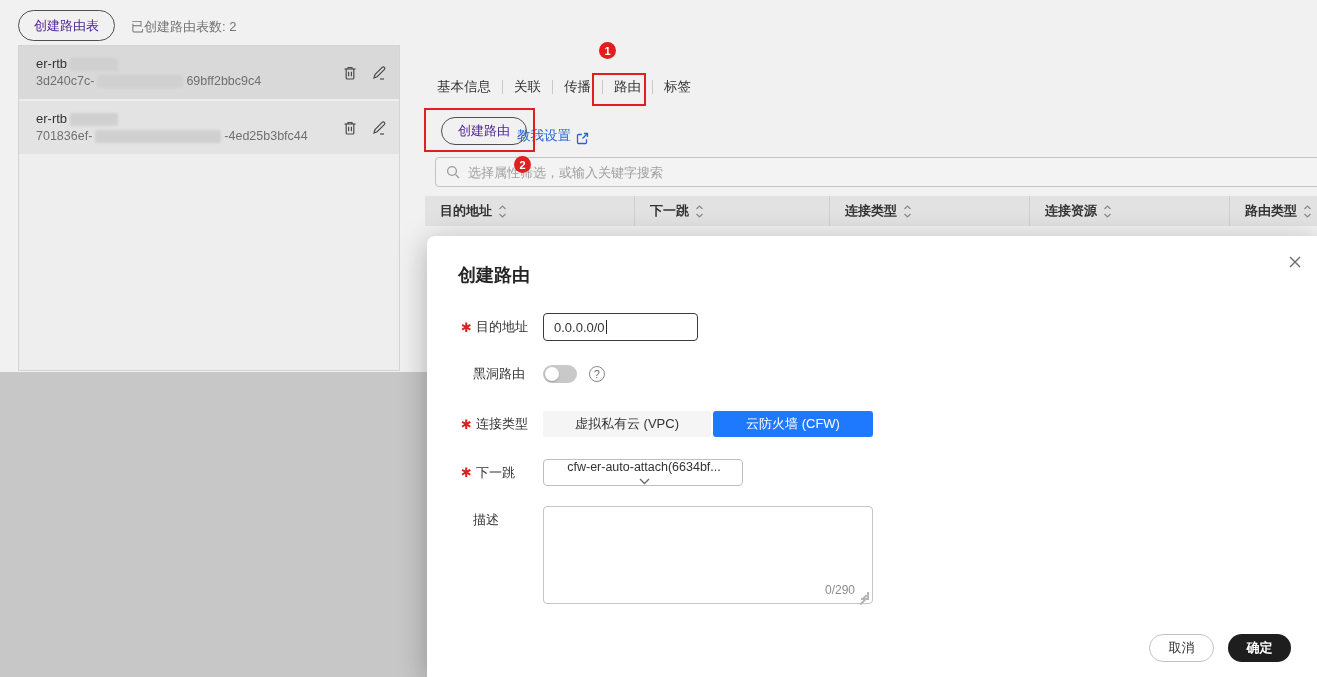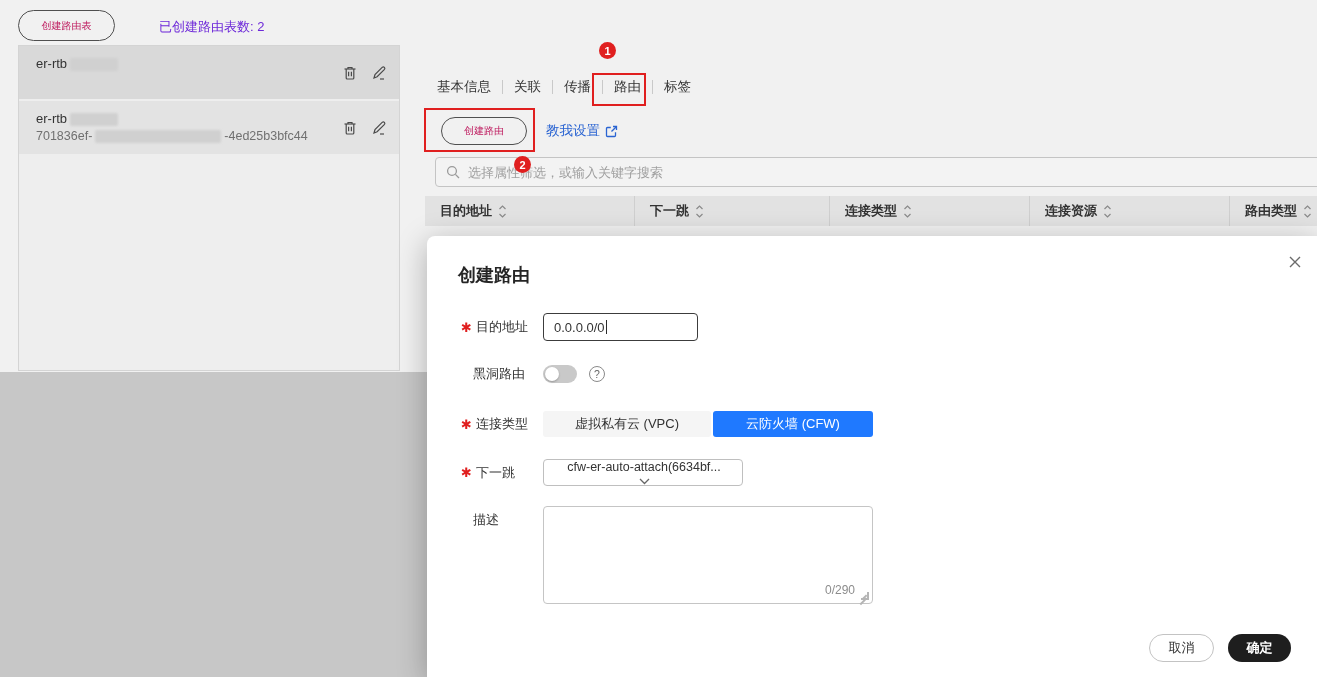--- a/index.html
+++ b/index.html
@@ -5,24 +5,24 @@
   * { margin:0; padding:0; box-sizing:border-box; }
   html,body { width:1317px; height:677px; }
   body { font-family:"Liberation Sans","DejaVu Sans",sans-serif; color:#333; }
   .stage { position:relative; width:1317px; height:677px; background:#c7c7c7; overflow:hidden; }
 
   
   .top-area { position:absolute; left:0; top:0; width:1317px; height:372px; background:#f1f1f1; }
 
   .pill-btn { display:inline-flex; align-items:center; justify-content:center;
     border:1px solid #4f4f4f; border-radius:16px; background:transparent;
-    font-size:10px; color:#be185d; cursor:pointer; font-family:inherit; }
+    font-size:13px; color:#4c1d95; cursor:pointer; font-family:inherit; }
 
   .create-rtb-btn { position:absolute; left:18px; top:10px; width:97px; height:31px; }
-  .rtb-count { position:absolute; left:131px; top:18px; font-size:13px; color:#6d28d9;margin-left:28px; }
+  .rtb-count { position:absolute; left:131px; top:18px; font-size:13px; color:#737373; }
 
   
   .rt-panel { position:absolute; left:18px; top:45px; width:382px; height:326px;
     background:#eeeeee; border:1px solid #d4d4d4; }
   .rt-row { position:relative; height:53px; padding:9px 10px 0 17px; margin-bottom:2px; cursor:pointer; }
   .rt-row.sel { background:#d9d9d9; }
   .rt-row.alt { background:#e3e3e3; }
   .rt-l1 { font-size:13px; color:#333; line-height:17px; white-space:nowrap; }
   .rt-l2 { font-size:12.5px; color:#707070; line-height:18px; white-space:nowrap; }
   .blur { display:inline-block; height:13px; border-radius:2px; background:#d0d0d0;
@@ -33,21 +33,21 @@
   .rt-actions { position:absolute; right:12px; top:0; height:53px; display:flex; align-items:center; gap:13px; }
   .ic { display:inline-flex; align-items:center; justify-content:center; cursor:pointer; }
 
   
   .tabs { position:absolute; left:437px; top:77px; height:20px; display:flex; align-items:center; }
   .tab { font-size:13.5px; color:#333; margin:0 11px; cursor:pointer; white-space:nowrap; }
   .tab:first-child { margin-left:0; }
   .tab-sep { width:1px; height:14px; background:#c9c9c9; }
 
   .create-route-btn { position:absolute; left:441px; top:117px; width:86px; height:28px; border-radius:14px; }
-  .guide-link { position:absolute; left:546px; top:117px; height:28px; display:flex; align-items:center;
+  .guide-link { position:absolute; left:517px; top:117px; height:28px; display:flex; align-items:flex-end;
     gap:5px; font-size:13.5px; color:var(--link-blue,#2a64d2); cursor:pointer; }
 
   .search-box { position:absolute; left:435px; top:157px; width:895px; height:30px;
     border:1px solid #c4c4c4; border-radius:4px; background:#f3f3f3;
     display:flex; align-items:center; padding:0 10px; gap:8px; }
   .search-box input { flex:1; border:none; outline:none; background:transparent;
     font-size:13px; color:#333; font-family:inherit; }
   .search-box input::placeholder { color:#9e9e9e; }
 
   .thead { position:absolute; left:425px; top:196px; width:905px; height:30px;
@@ -128,20 +128,21 @@
 <div class="stage">
 
   <section class="top-area">
 
     <button class="pill-btn create-rtb-btn">创建路由表</button>
     <span class="rtb-count">已创建路由表数: 2</span>
 
     <aside class="rt-panel">
       <div class="rt-row sel">
         <div class="rt-l1"><span>er-rtb</span><span class="blur b-name"></span></div>
+        <div class="rt-l2"><span>3d240c7c-</span><span class="blur b-id1"></span><span>69bff2bbc9c4</span></div>
         <div class="rt-actions">
           <span class="ic">
             <svg width="16" height="16" viewBox="0 0 16 16" fill="none" stroke="#4a4a4a" stroke-width="1.2">
               <path d="M2.5 4h11"></path>
                 <path d="M6 4V2.5h4V4"></path>
                 <path d="M4.2 4v9a1 1 0 0 0 1 1h5.6a1 1 0 0 0 1-1V4"></path>
                 <path d="M6.6 6.8v4.4M9.4 6.8v4.4"></path>
             </svg>
             </span>
           <span class="ic">

